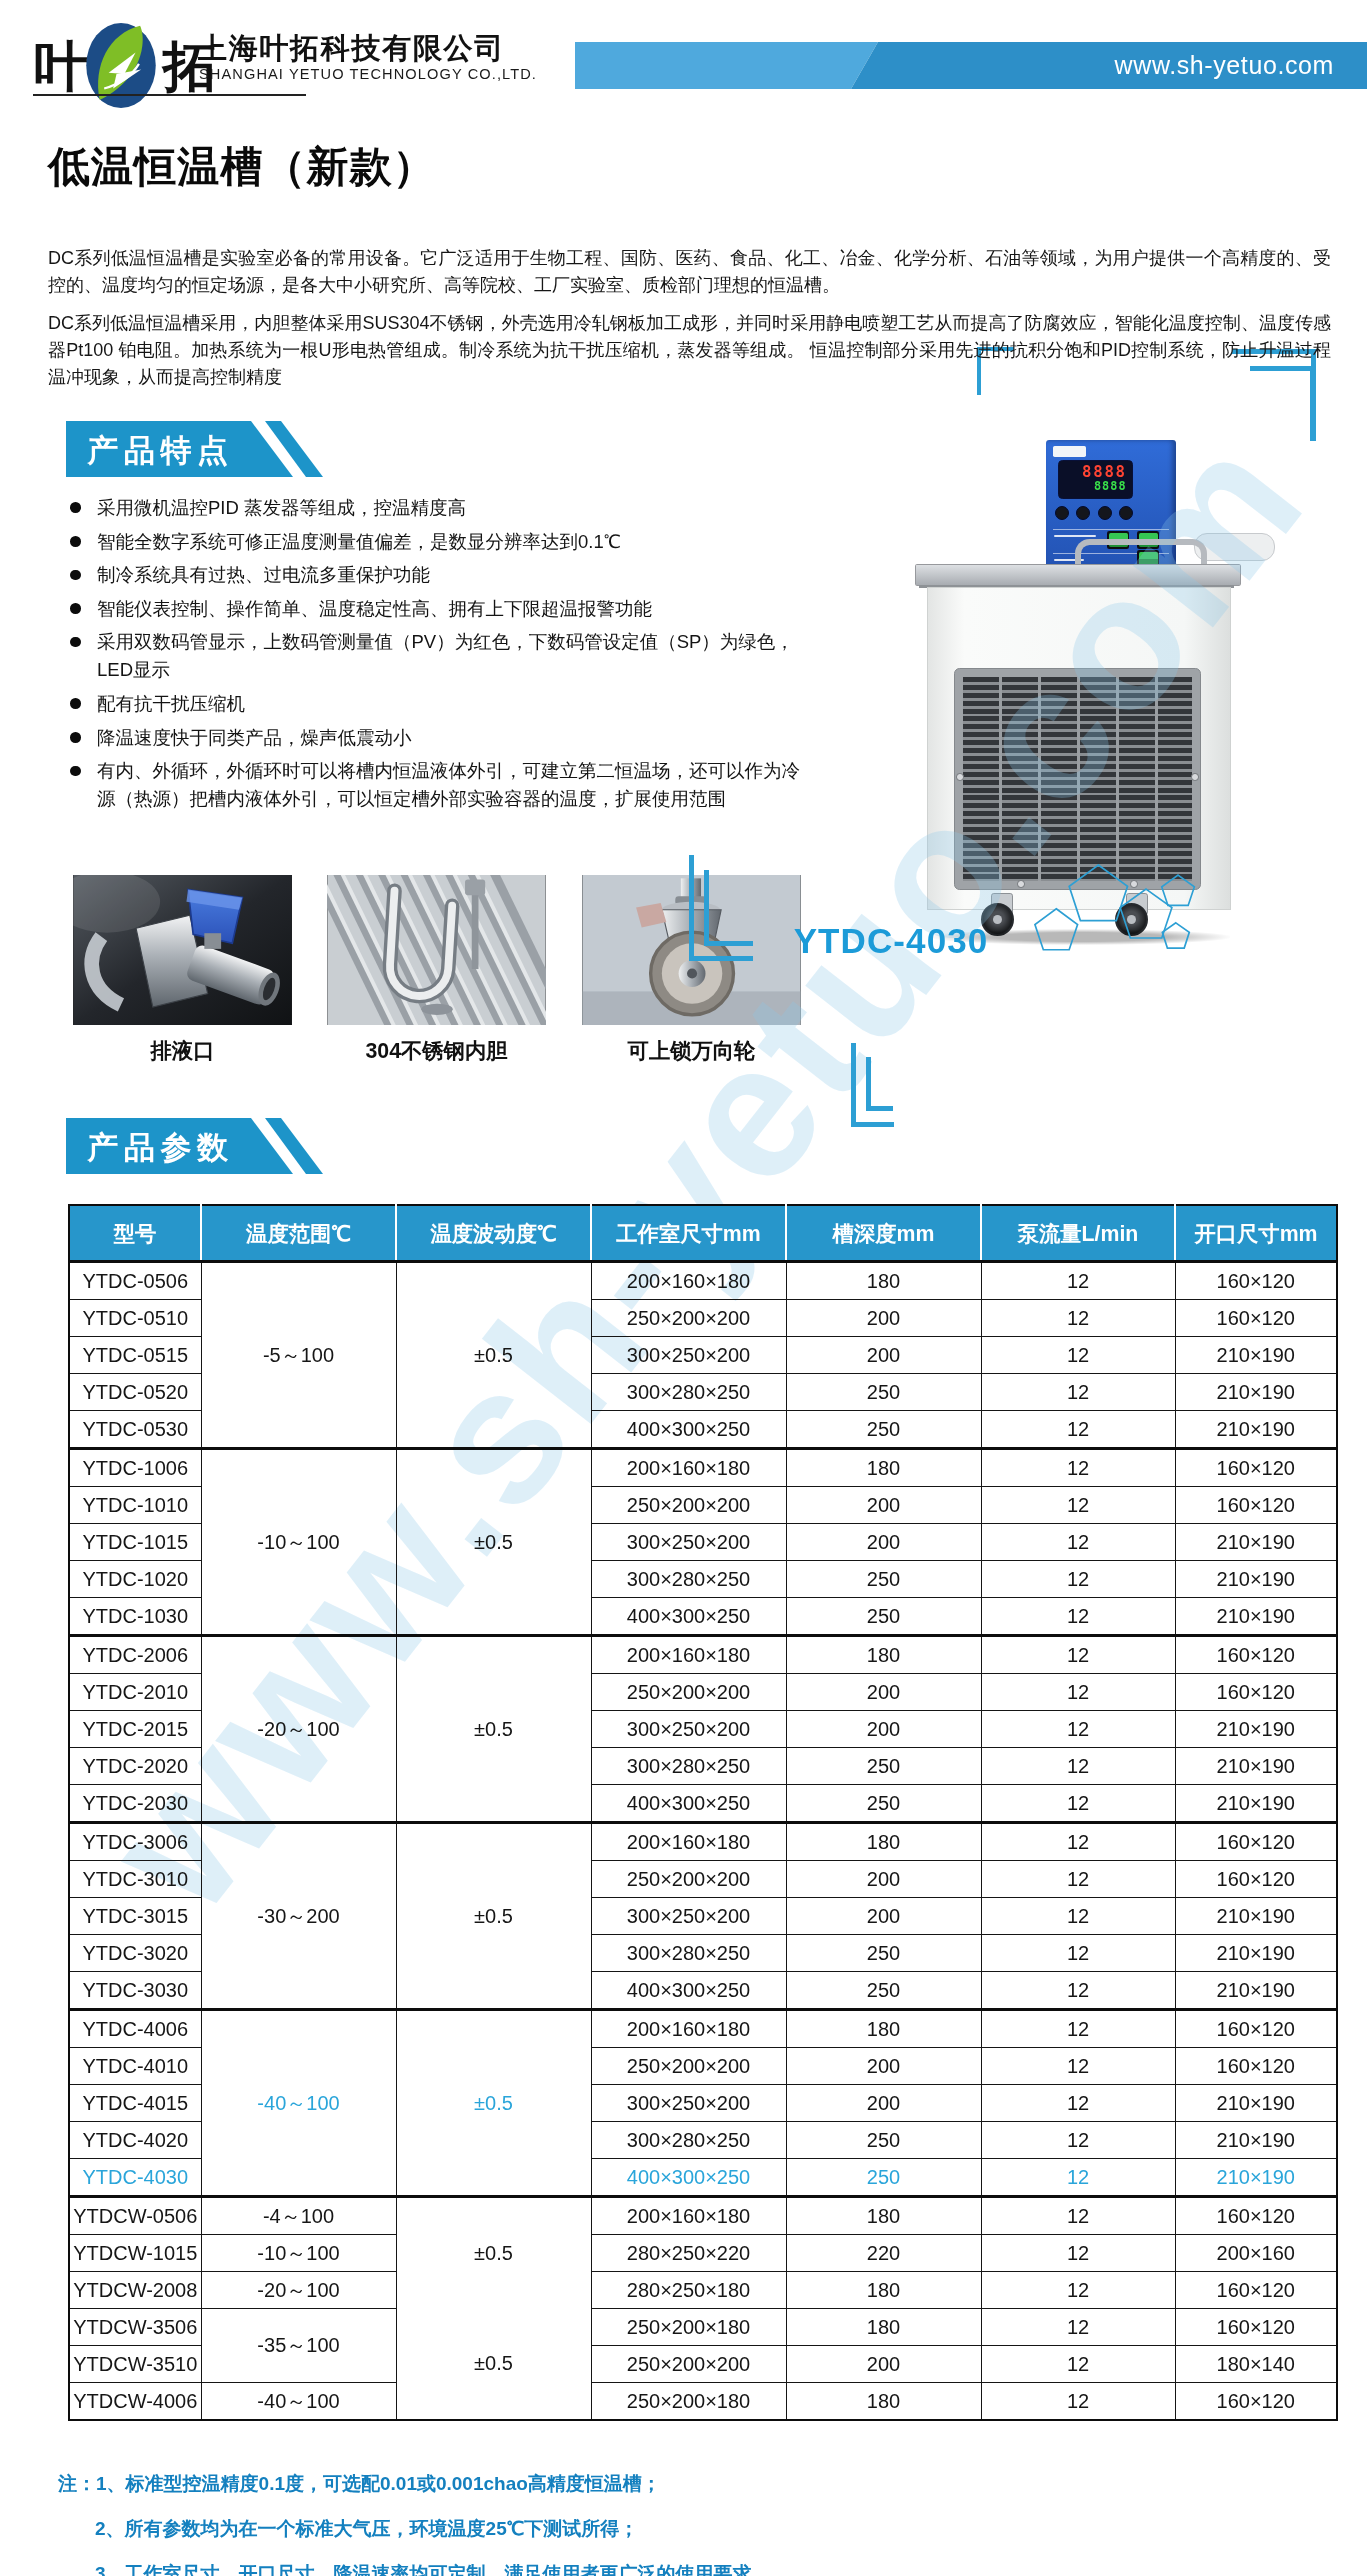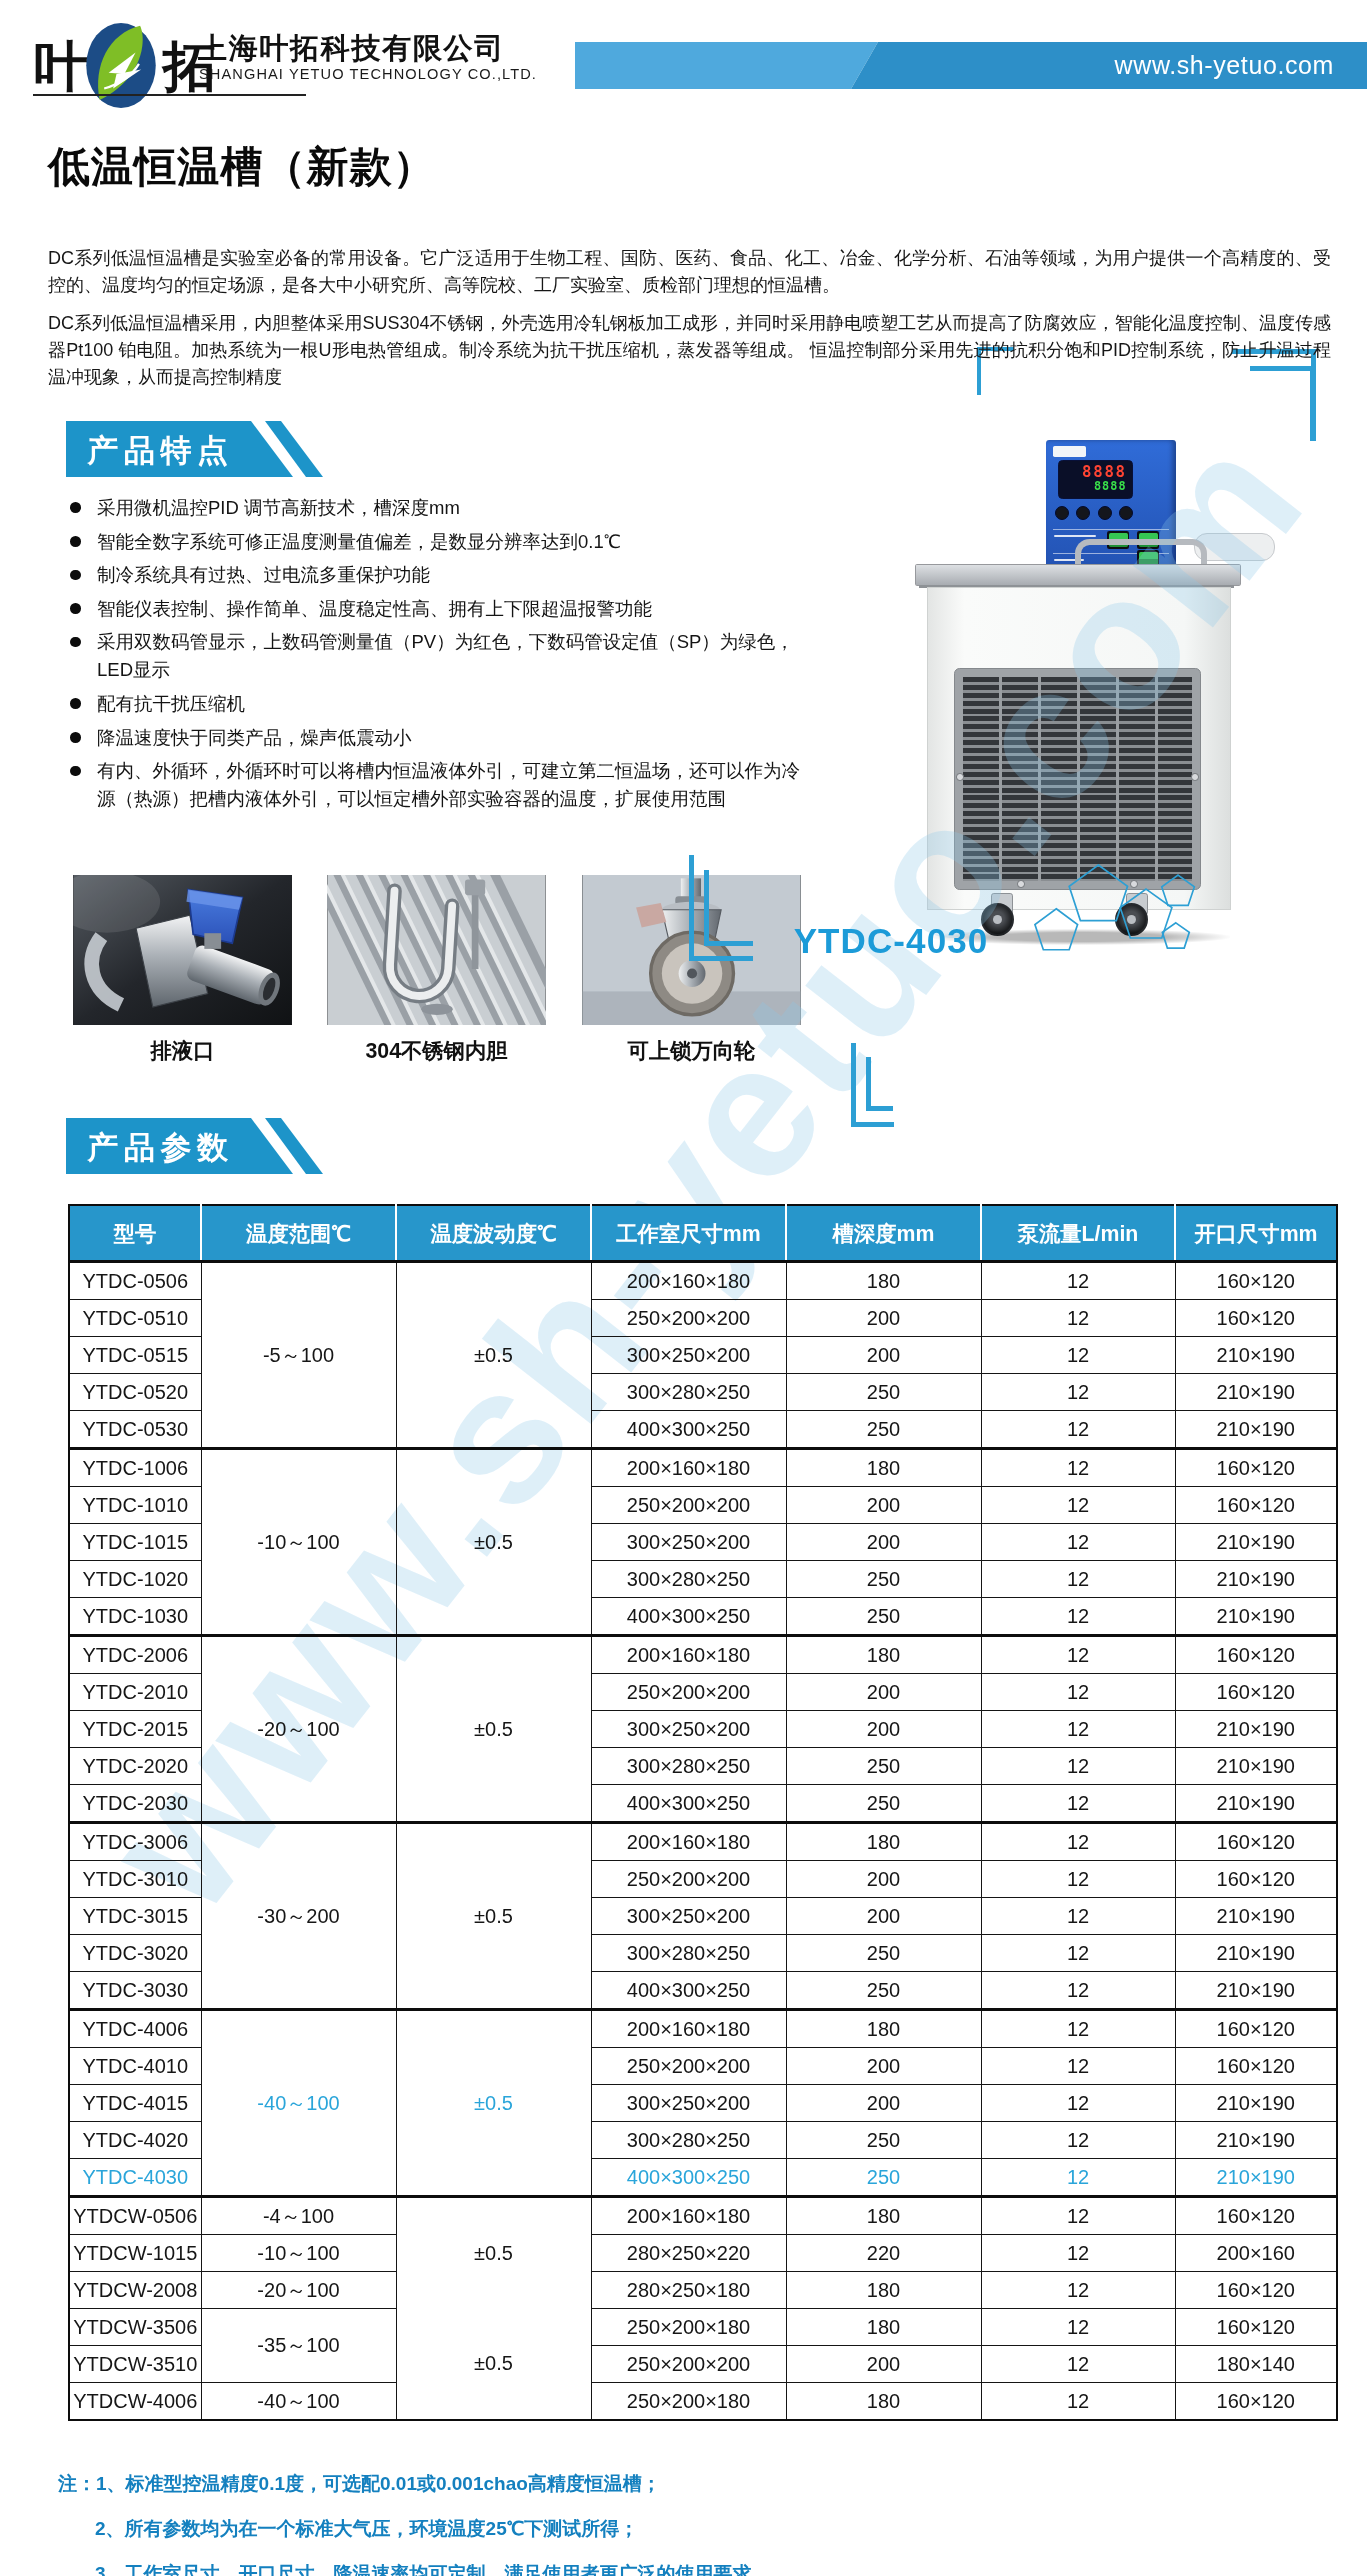--- a/index.html
+++ b/index.html
@@ -141,21 +141,21 @@
   <div class="para p1">DC系列低温恒温槽是实验室必备的常用设备。它广泛适用于生物工程、国防、医药、食品、化工、冶金、化学分析、石油等领域，为用户提供一个高精度的、受控的、温度均匀的恒定场源，是各大中小研究所、高等院校、工厂实验室、质检部门理想的恒温槽。</div>
   <div class="para p2">DC系列低温恒温槽采用，内胆整体采用SUS304不锈钢，外壳选用冷轧钢板加工成形，并同时采用静电喷塑工艺从而提高了防腐效应，智能化温度控制、温度传感器Pt100 铂电阻。加热系统为一根U形电热管组成。制冷系统为抗干扰压缩机，蒸发器等组成。 恒温控制部分采用先进的抗积分饱和PID控制系统，防止升温过程温冲现象，从而提高控制精度</div>
 
   <div class="badge feat">
     <div class="bg"></div>
     <div class="stripe"></div>
     <div class="label">产品特点</div>
   </div>
   <div class="features">
     <ul>
-        <li><span class="dot"></span><span>采用微机温控PID 调节高新技术，槽深度mm</span></li>
+        <li><span class="dot"></span><span>采用微机温控PID 蒸发器等组成，控温精度高</span></li>
         <li><span class="dot"></span><span>智能全数字系统可修正温度测量值偏差，是数显分辨率达到0.1℃</span></li>
         <li><span class="dot"></span><span>制冷系统具有过热、过电流多重保护功能</span></li>
         <li><span class="dot"></span><span>智能仪表控制、操作简单、温度稳定性高、拥有上下限超温报警功能</span></li>
         <li><span class="dot"></span><span>采用双数码管显示，上数码管测量值（PV）为红色，下数码管设定值（SP）为绿色，LED显示</span></li>
         <li><span class="dot"></span><span>配有抗干扰压缩机</span></li>
         <li><span class="dot"></span><span>降温速度快于同类产品，燥声低震动小</span></li>
         <li><span class="dot"></span><span>有内、外循环，外循环时可以将槽内恒温液体外引，可建立第二恒温场，还可以作为冷源（热源）把槽内液体外引，可以恒定槽外部实验容器的温度，扩展使用范围</span></li>
       </ul>
   </div>
 

